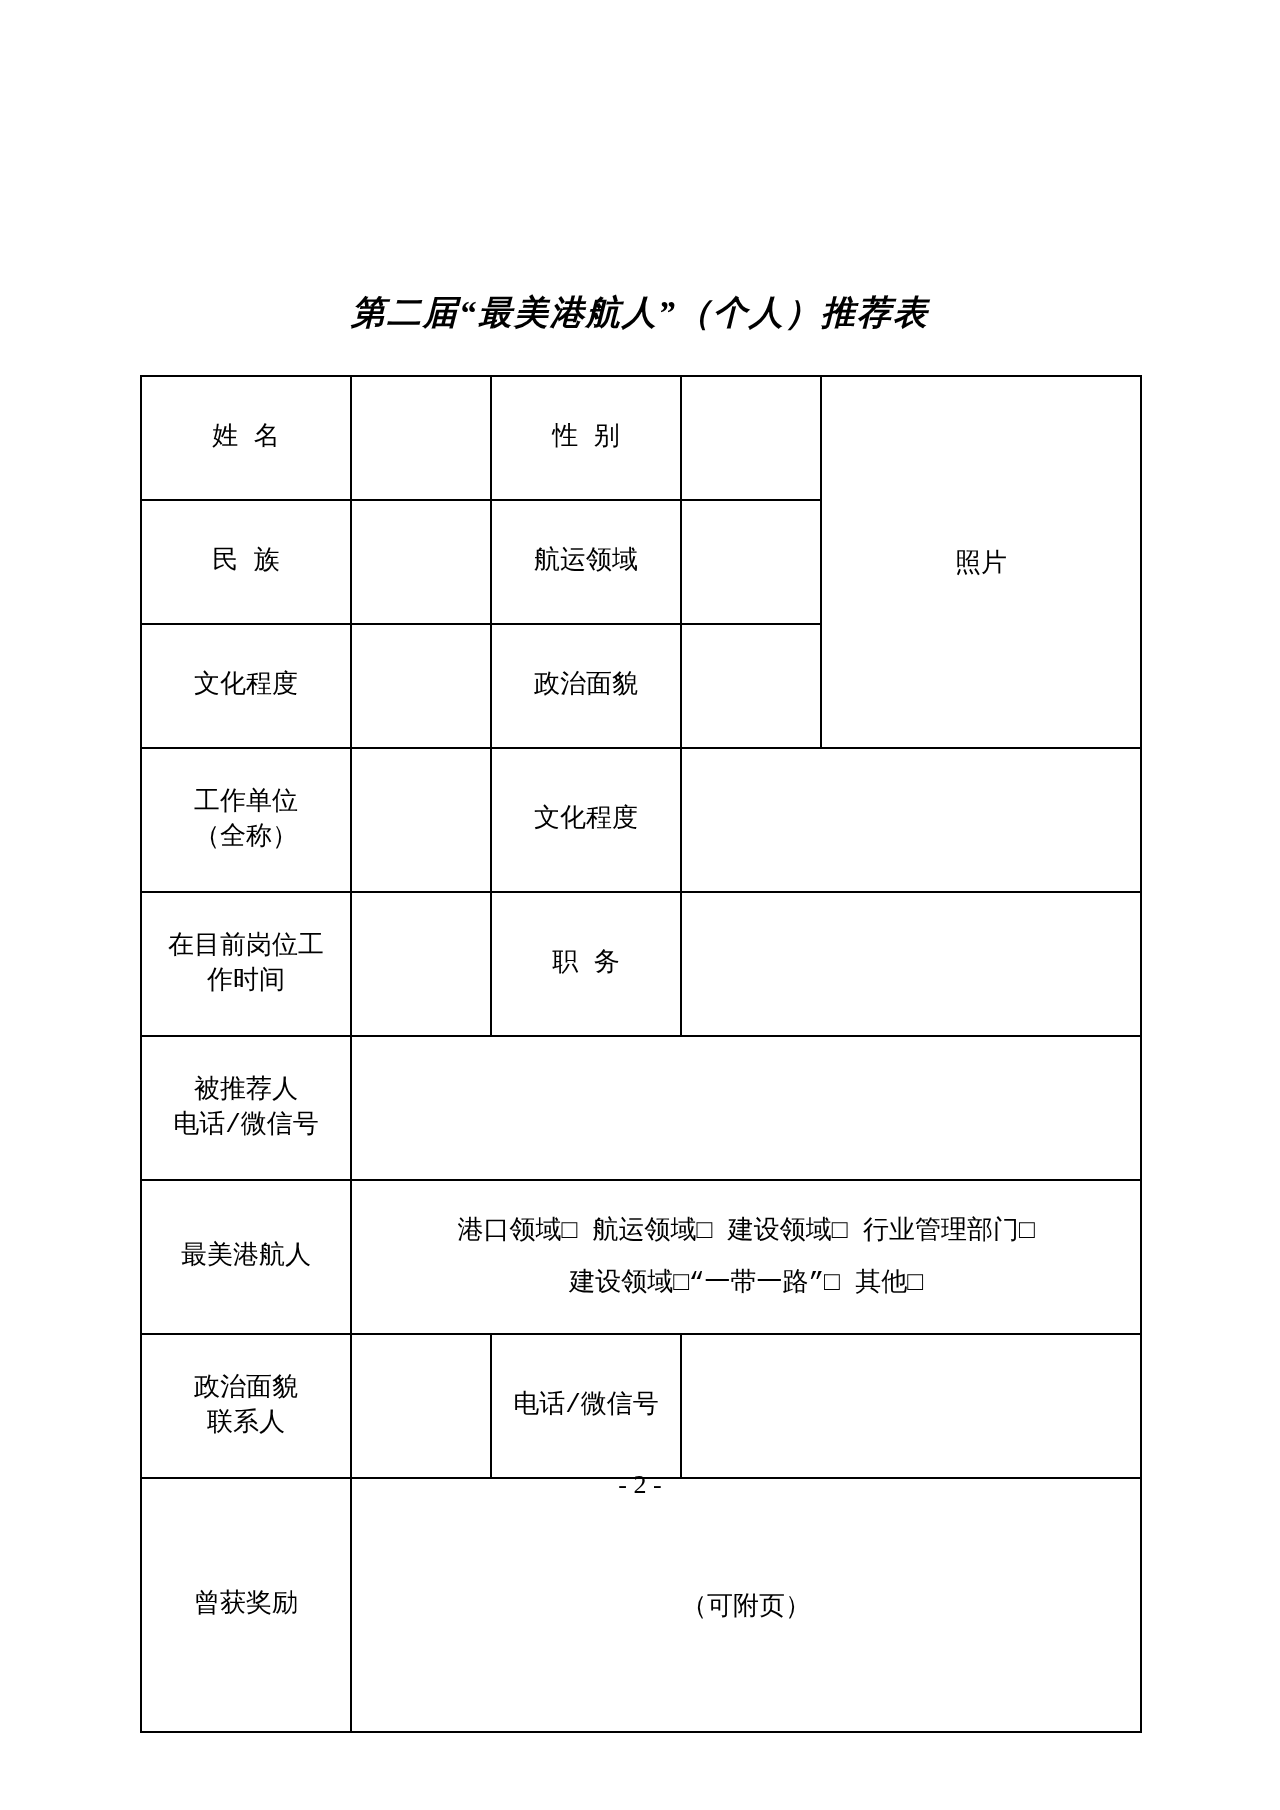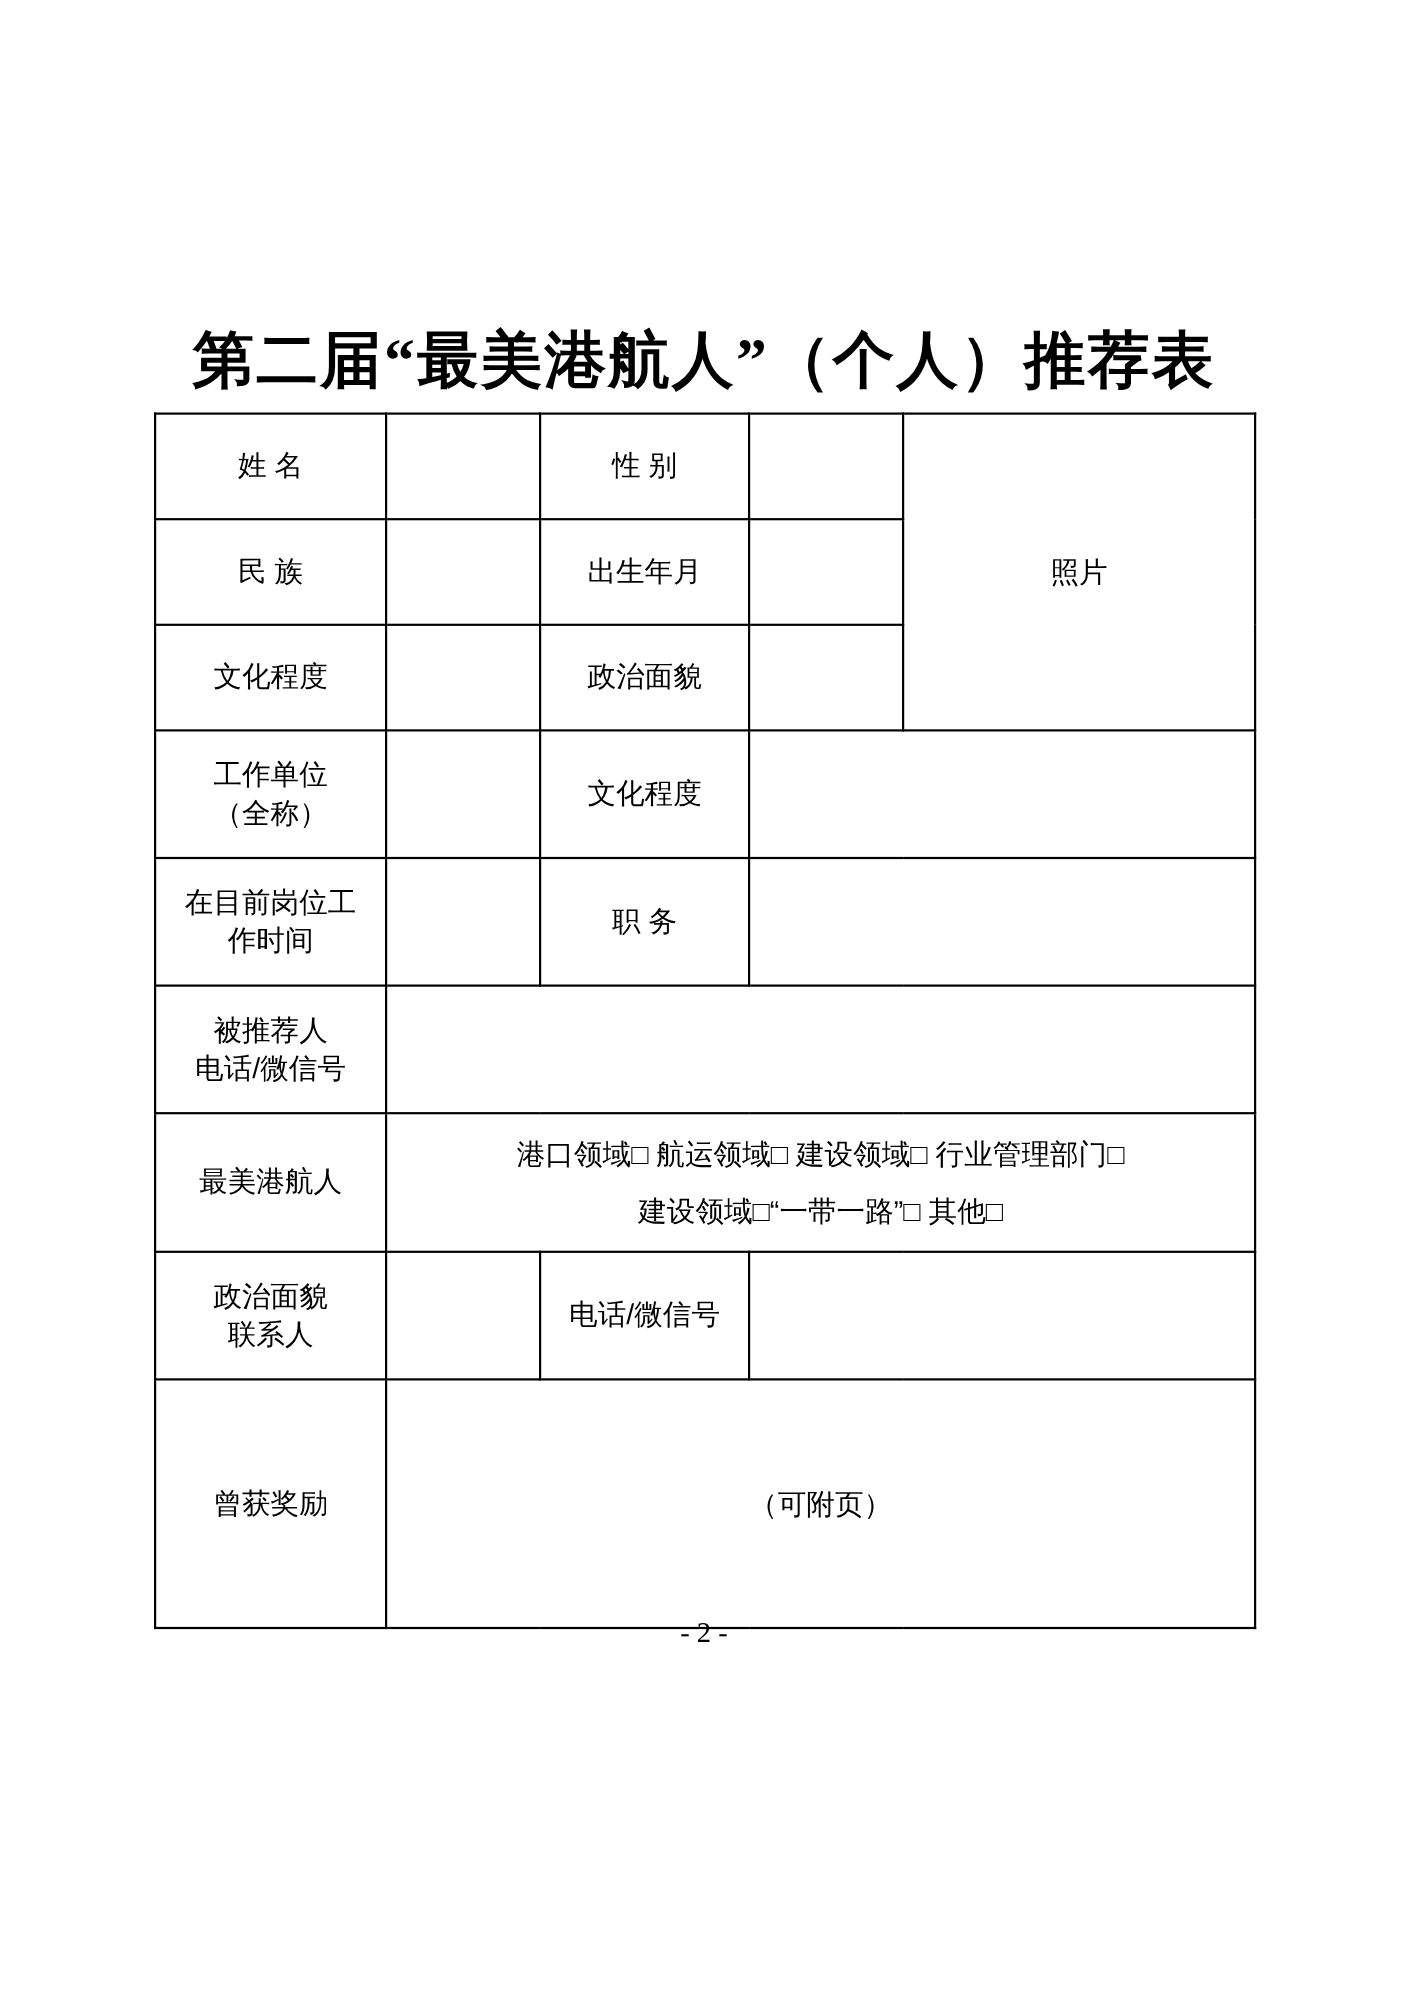--- a/index.html
+++ b/index.html
@@ -21,40 +21,41 @@
     top: 0;
     width: 1280px;
     height: 1810px;
   }
   .doc-title {
     position: absolute;
     left: 0;
     top: 290px;
     width: 1280px;
     text-align: center;
-    font-size: 56px;
+    font-size: 34px;
     font-weight: 700;
     letter-spacing: 2px;
     font-family: "Liberation Serif", "DejaVu Serif", serif;
+    font-style: italic;
   }
   table.form {
     position: absolute;
     left: 140px;
     top: 375px;
     width: 1000px;
     border-collapse: collapse;
     table-layout: fixed;
   }
   table.form td {
     border: 2px solid #000000;
     text-align: center;
     vertical-align: middle;
     font-size: 26px;
-    padding: 2px;
-    font-family: Liberation Sans, sans-serif;
+    padding: 16px;
+    font-family: Liberation Mono, monospace;
   }
   .lbl {
     line-height: 1.35;
   }
   .photo-cell { font-size: 26px; margin-top: 20px; }
   .cat-cell {
     text-align: center;
     font-size: 24px;
     line-height: 2.0;
     padding: 10px 6px;
@@ -93,21 +94,21 @@
       <tr>
         <td class="lbl" style="height:90px">姓    名</td>
         <td class="blank"></td>
         <td class="lbl">性    别</td>
         <td class="blank"></td>
         <td class="photo-cell" rowspan="3">照片</td>
       </tr>
       <tr>
         <td class="lbl" style="height:90px">民    族</td>
         <td class="blank"></td>
-        <td class="lbl">出生年月</td>
+        <td class="lbl">航运领域</td>
         <td class="blank"></td>
       </tr>
       <tr>
         <td class="lbl" style="height:90px">文化程度</td>
         <td class="blank"></td>
         <td class="lbl">政治面貌</td>
         <td class="blank"></td>
       </tr>
       <tr>
         <td class="lbl" style="height:110px">

